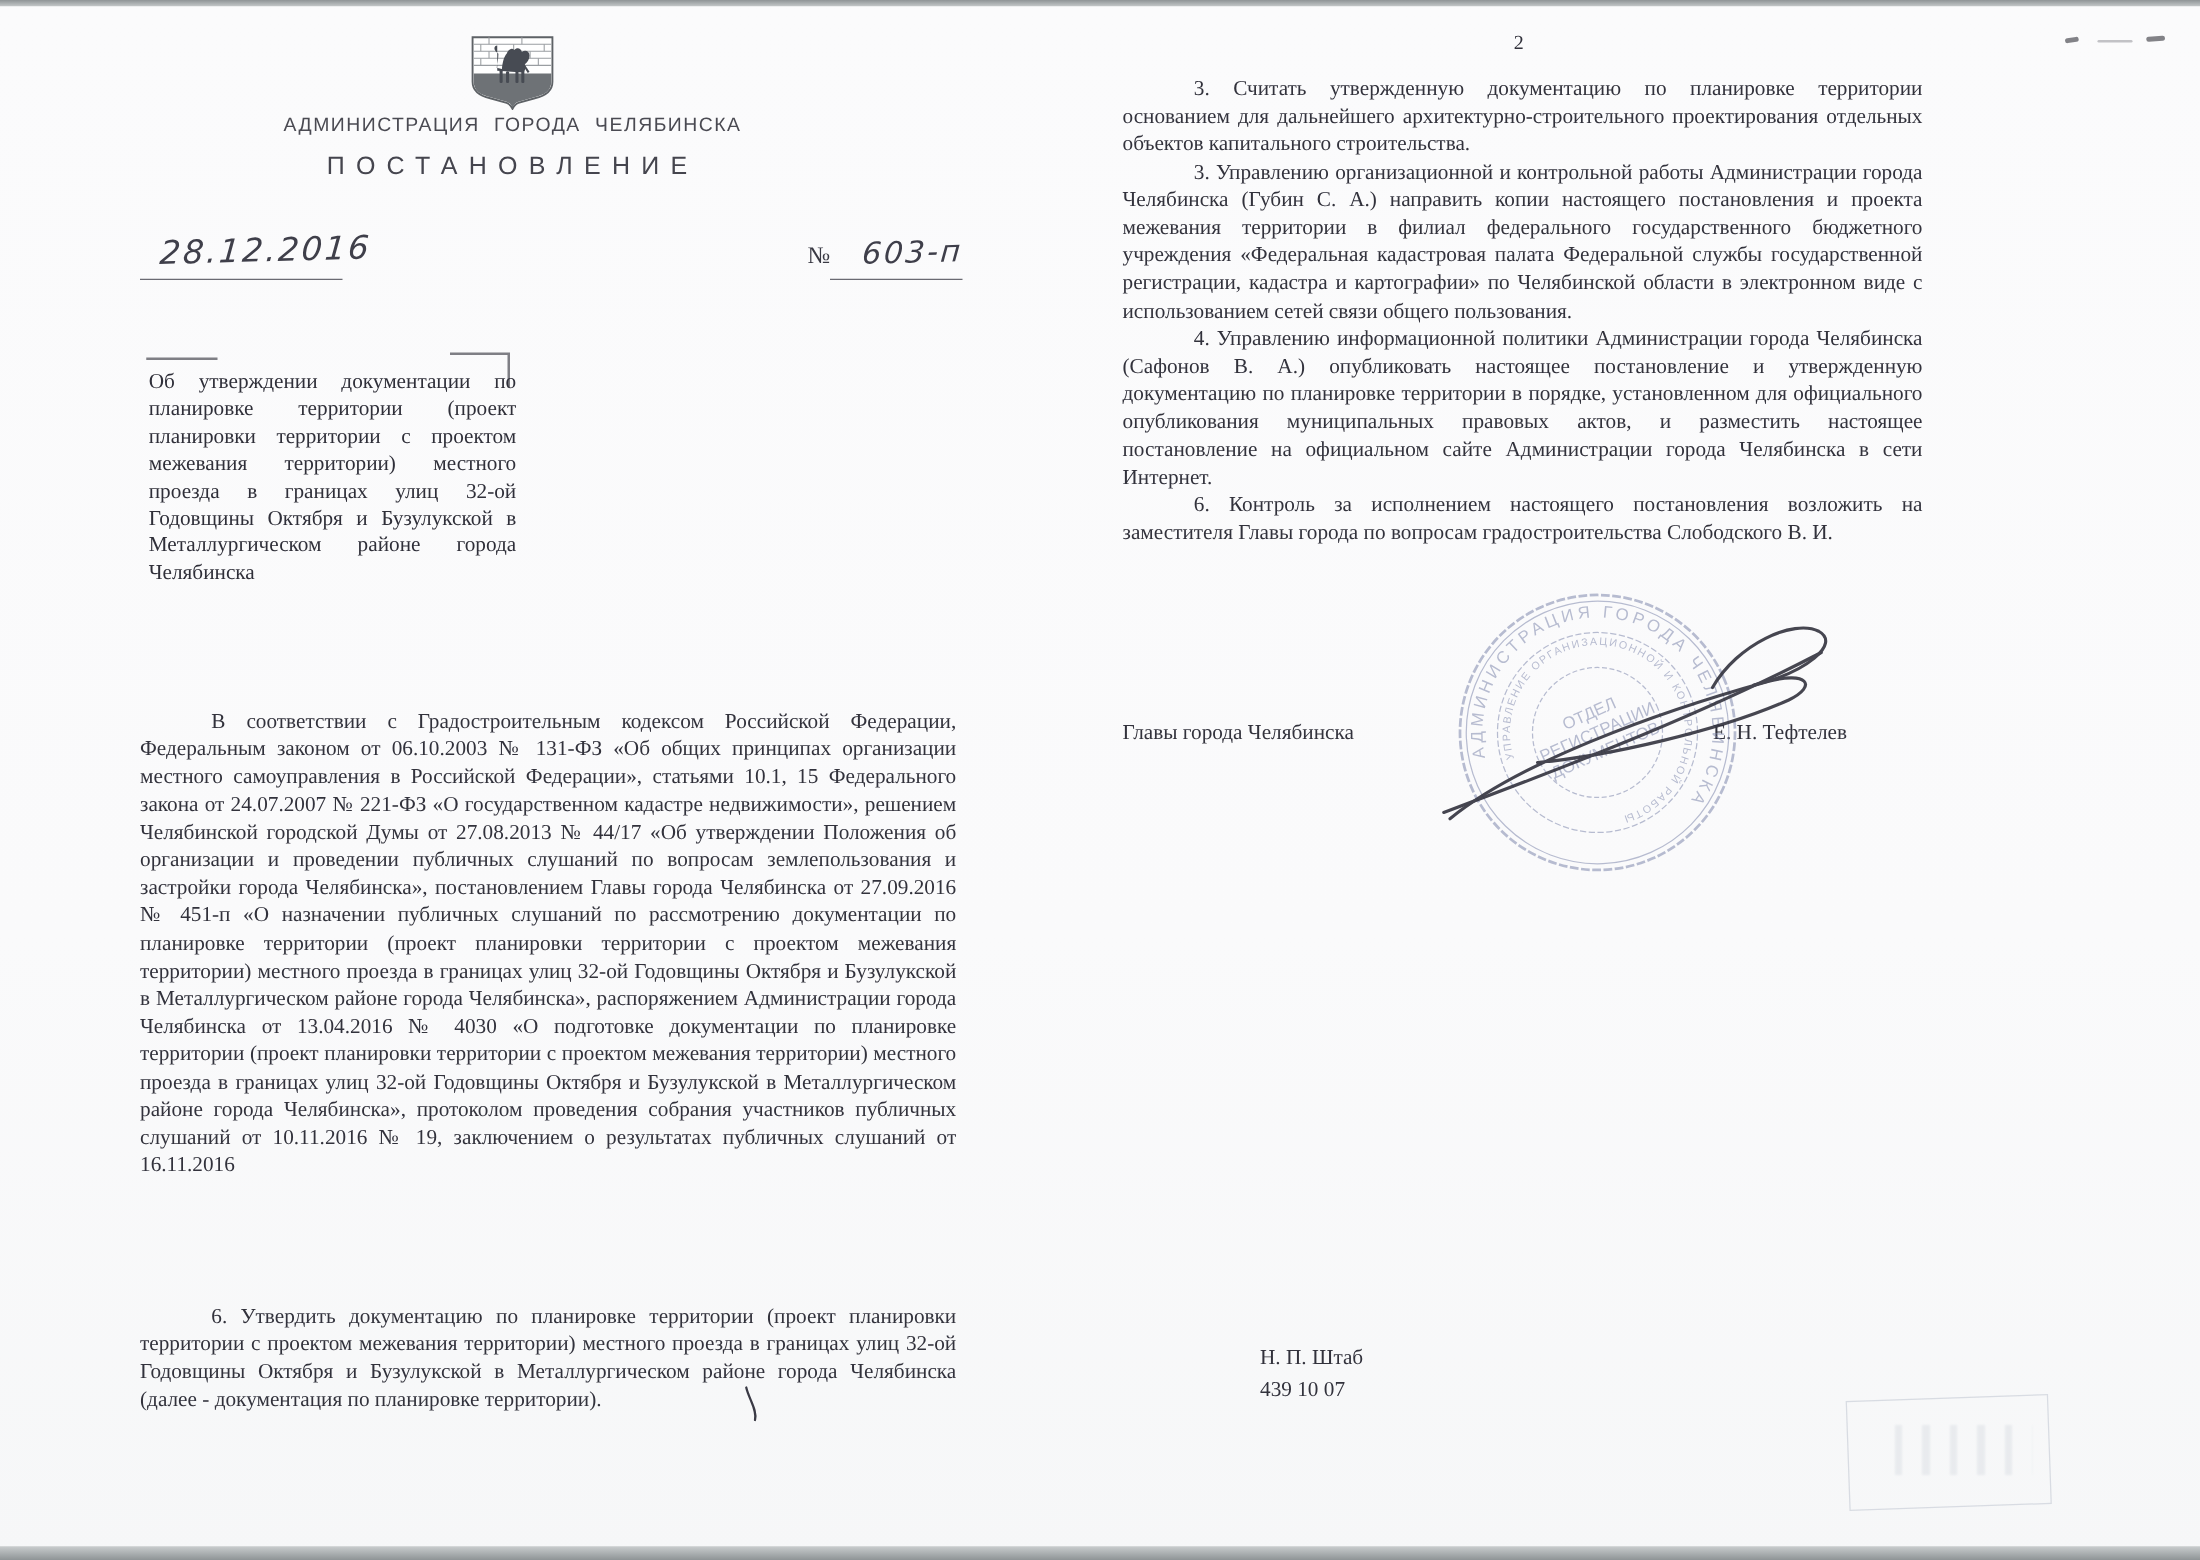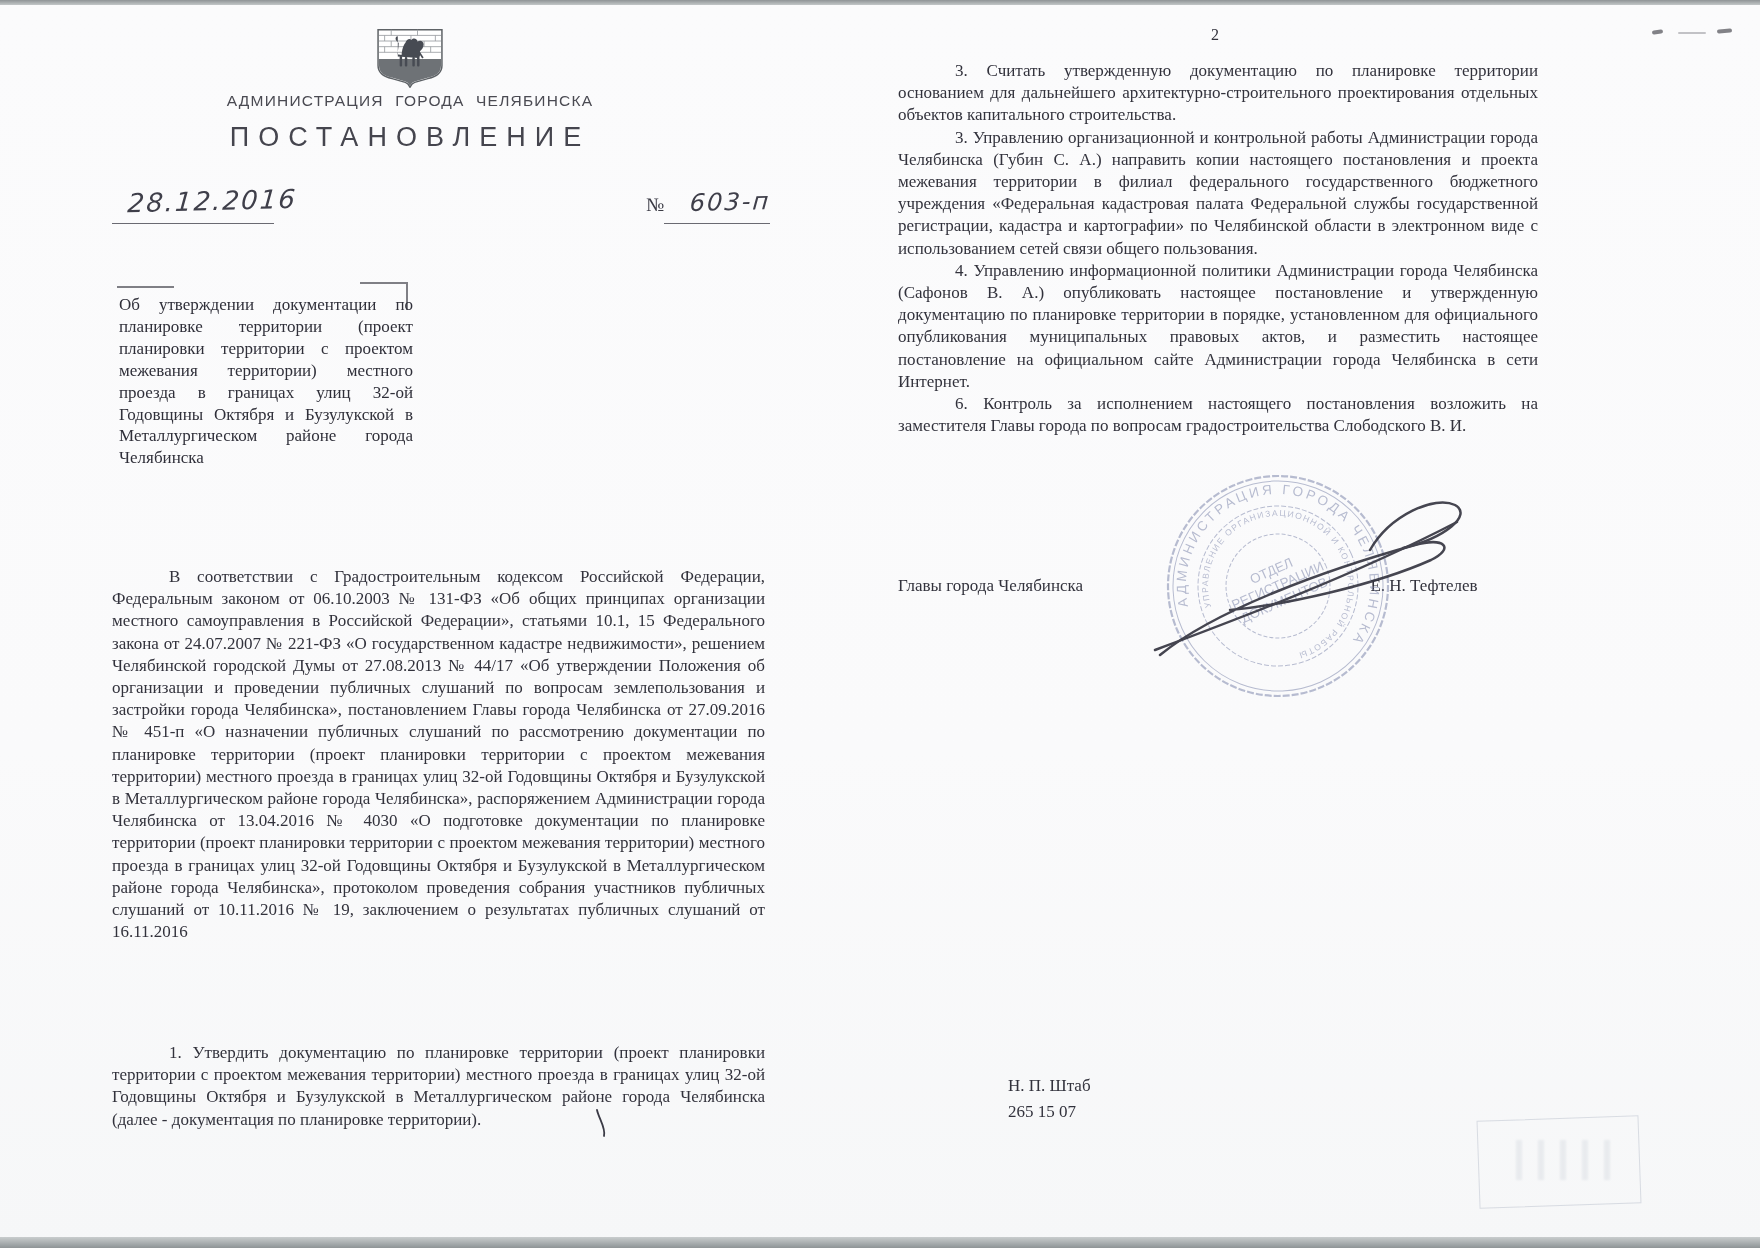--- a/index.html
+++ b/index.html
@@ -10,21 +10,21 @@
   }
   .abs{position:absolute;}
   
   .scan-top{left:0;top:0;width:1760px;height:5px;background:linear-gradient(180deg,#8f9496,#c3c7c8);}
   .scan-bottom{left:0;top:1237px;width:1760px;height:11px;background:linear-gradient(180deg,#c9cdce,#8e9496);}
   .smudge{background:#5a5a60;border-radius:2px;opacity:.75;}
   
   .org-name{left:140px;top:92px;width:540px;text-align:center;
     font-family:"Liberation Sans",sans-serif;font-size:15.5px;letter-spacing:1.2px;word-spacing:6px;color:#4a4a52;}
   .doc-type{left:140px;top:122px;width:540px;text-align:center;
-    font-family:"Liberation Sans",sans-serif;font-size:27px;letter-spacing:9px;color:#45454e;}
+    font-family:"Liberation Sans",sans-serif;font-size:20px;letter-spacing:9px;color:#45454e;}
   
   .hw{font-family:"DejaVu Sans",sans-serif;font-style:italic;color:#3f3f4a;transform:skewX(-6deg) rotate(-1.5deg);letter-spacing:2px;}
   .date-hw{left:128px;top:186px;font-size:26px;}
   .num-hw{left:690px;top:188px;font-size:24px;}
   .u-line{border-top:1.6px solid #6a6a72;height:0;}
   .no-label{left:646px;top:194px;font-size:19px;color:#3a3a44;}
   
   .title-block{left:119px;top:294px;width:294px;font-size:17px;line-height:21.9px;text-align:justify;color:#2f2f39;}
   .corner-left{left:117px;top:286px;width:57px;border-top:2px solid rgba(85,85,94,.75);}
   .corner-right{left:360px;top:282px;width:46px;height:26px;border-top:2px solid rgba(85,85,94,.75);border-right:2px solid rgba(85,85,94,.75);}
@@ -103,21 +103,21 @@
   <div class="abs corner-left"></div>
   <div class="abs corner-right"></div>
   <div class="abs title-block">Об утверждении документации по планировке территории (проект планировки территории с проектом межевания территории) местного проезда в границах улиц 32-ой Годовщины Октября и Бузулукской в Металлургическом районе города Челябинска</div>
 
   <div class="abs para preamble">
     <p>В соответствии с Градостроительным кодексом Российской Федерации, Федеральным законом от 06.10.2003 № 131-ФЗ «Об общих принципах организации местного самоуправления в Российской Федерации», статьями 10.1, 15 Федерального закона от 24.07.2007 № 221-ФЗ «О государственном кадастре недвижимости», решением Челябинской городской Думы от 27.08.2013 № 44/17 «Об утверждении Положения об организации и проведении публичных слушаний по вопросам землепользования и застройки города Челябинска», постановлением Главы города Челябинска от 27.09.2016 № 451-п «О назначении публичных слушаний по рассмотрению документации по планировке территории (проект планировки территории с проектом межевания территории) местного проезда в границах улиц 32-ой Годовщины Октября и Бузулукской в Металлургическом районе города Челябинска», распоряжением Администрации города Челябинска от 13.04.2016 № 4030 «О подготовке документации по планировке территории (проект планировки территории с проектом межевания территории) местного проезда в границах улиц 32-ой Годовщины Октября и Бузулукской в Металлургическом районе города Челябинска», протоколом проведения собрания участников публичных слушаний от 10.11.2016 № 19, заключением о результатах публичных слушаний от 16.11.2016</p>
   </div>
 
 
   <div class="abs para item1">
-    <p>1. Утвердить документацию по планировке территории (проект планировки территории с проектом межевания территории) местного проезда в границах улиц 32-ой Годовщины Октября и Бузулукской в Металлургическом районе города Челябинска (далее - документация по планировке территории).</p>
+    <p>6. Утвердить документацию по планировке территории (проект планировки территории с проектом межевания территории) местного проезда в границах улиц 32-ой Годовщины Октября и Бузулукской в Металлургическом районе города Челябинска (далее - документация по планировке территории).</p>
   </div>
 
   <svg class="abs" style="left:592px;top:1108px;" width="20" height="30" viewBox="0 0 20 30">
     <path d="M5,2 C7,11 14,20 12,28" fill="none" stroke="#3a3a45" stroke-width="1.8" stroke-linecap="round"></path>
   </svg>
 
   <div class="abs page-num">2</div>
 
   <div class="abs para p2-body">
     <p>3. Считать утвержденную документацию по планировке территории основанием для дальнейшего архитектурно-строительного проектирования отдельных объектов капитального строительства.</p>
@@ -151,18 +151,18 @@
 
   <svg class="abs sig-wrap" viewBox="0 0 340 180">
     <g fill="none" stroke="#32323e" stroke-width="2.5" stroke-linecap="round" opacity="0.9">
       <path d="M20,160 C100,130 220,85 322,32"></path>
       <path d="M25,165 C80,120 190,80 280,55 C310,47 320,58 296,70 C240,95 150,115 95,120"></path>
       <path d="M235,60 C255,25 300,5 320,15 C338,25 310,48 268,58"></path>
     </g>
   </svg>
 
   <div class="abs executor">Н. П. Штаб</div>
-  <div class="abs phone">265 15 07</div>
+  <div class="abs phone">439 10 07</div>
 
   <div class="abs faint-stamp"></div>
   <div class="abs faint-glyphs"></div>
 
 </div>
 
 </body></html>

